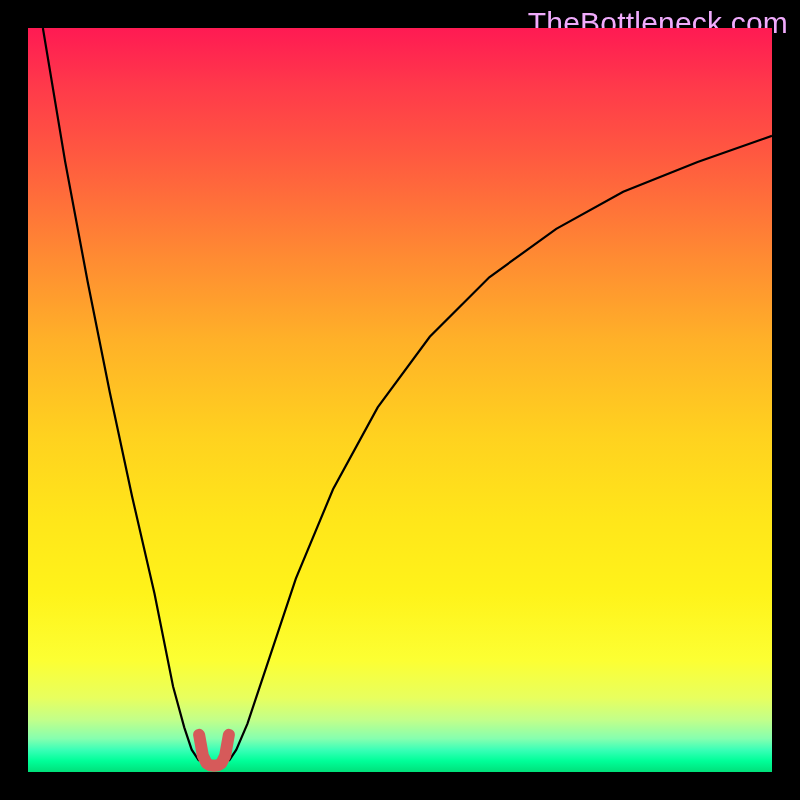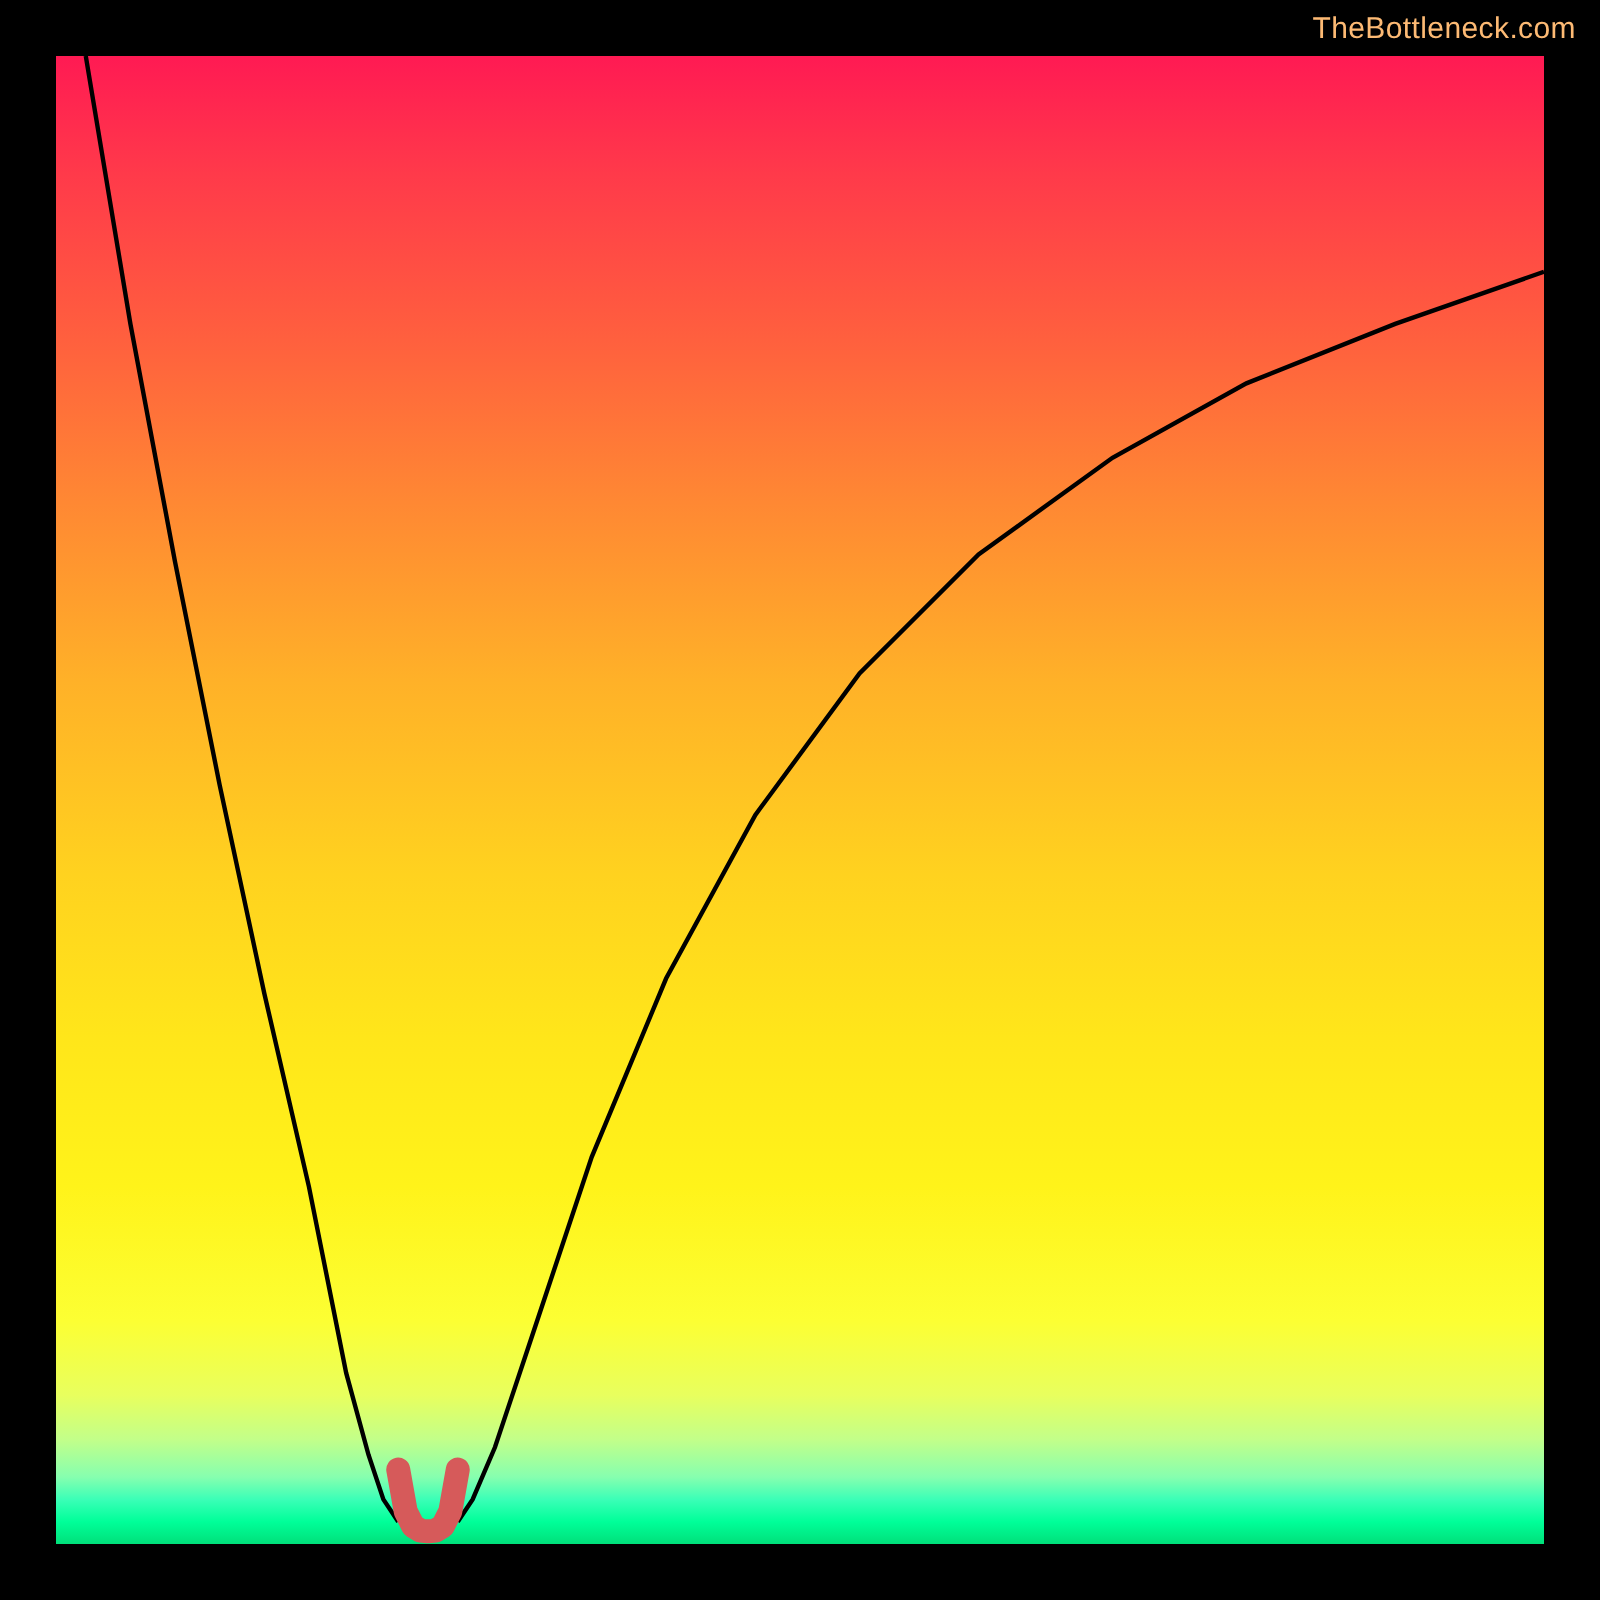--- a/index.html
+++ b/index.html
@@ -45,23 +45,23 @@
   left: 0;
   top: 0;
   width: 744px;
   height: 744px;
   pointer-events: none;
 }
 .watermark {
   position: absolute;
   top: 6px;
   right: 12px;
-  font-size: 15px;
+  font-size: 30px;
   font-weight: 500;
-  color: #fdba74;
+  color: #f0abfc;
   letter-spacing: 0.2px;
   user-select: none;
 }
 </style>
 </head>
 <body>
 
 <div class="wrap">
   <div class="watermark">TheBottleneck.com</div>
   <div class="plot">

